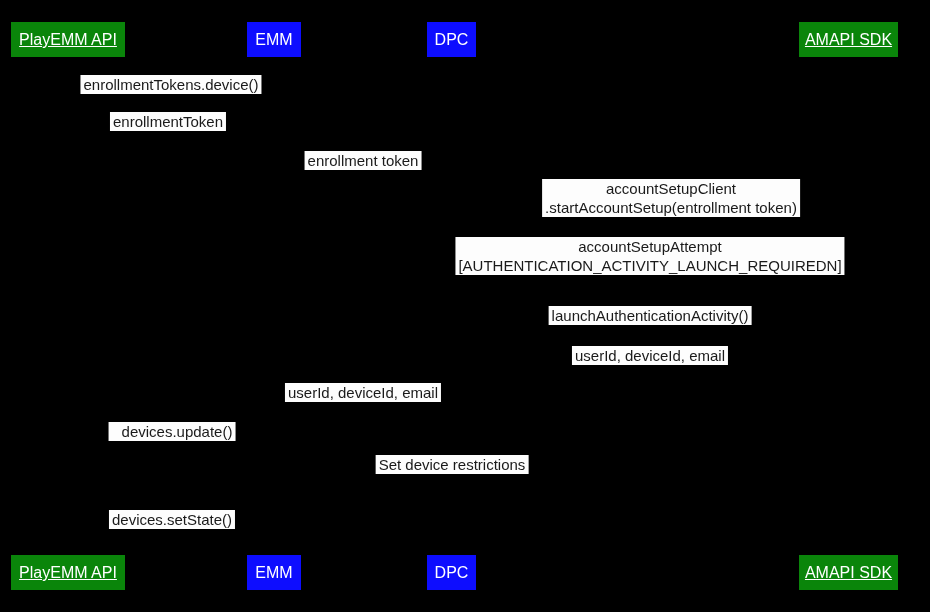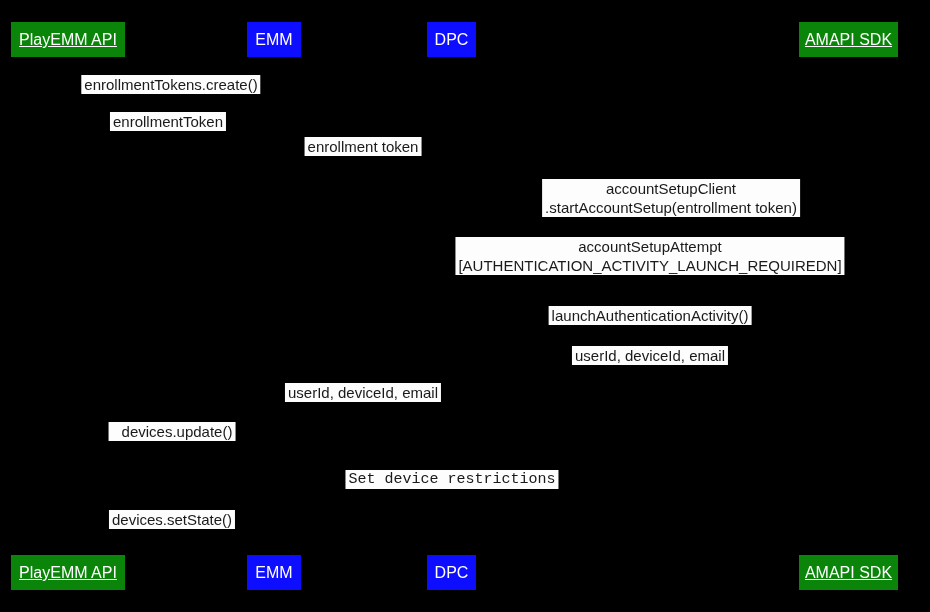--- a/index.html
+++ b/index.html
@@ -53,32 +53,32 @@
   <div class="actor green" style="left:11px;  top:22px; width:114px;">PlayEMM API</div>
   <div class="actor blue" style="left:247px; top:22px; width:54px;">EMM</div>
   <div class="actor blue" style="left:427px; top:22px; width:49px;">DPC</div>
   <div class="actor green" style="left:799px; top:22px; width:99px;">AMAPI SDK</div>
 
   <div class="lifeline" style="left:68px;"></div>
   <div class="lifeline" style="left:274px;"></div>
   <div class="lifeline" style="left:451px;"></div>
   <div class="lifeline" style="left:848px;"></div>
 
-  <div class="msg" style="left:171px; top:75px;">enrollmentTokens.create()</div>
+  <div class="msg" style="left:171px; top:75px;">enrollmentTokens.device()</div>
   <div class="msg" style="left:168px; top:112px;text-align:right;">enrollmentToken</div>
-  <div class="msg" style="left:363px; top:137px;">enrollment token</div>
+  <div class="msg" style="left:363px; top:151px;">enrollment token</div>
   <div class="msg" style="left:671px; top:179px;">accountSetupClient
 .startAccountSetup(entrollment token)</div>
   <div class="msg" style="left:650px; top:237px;">accountSetupAttempt
 [AUTHENTICATION_ACTIVITY_LAUNCH_REQUIREDN]</div>
   <div class="msg" style="left:650px; top:306px;">launchAuthenticationActivity()</div>
   <div class="msg" style="left:650px; top:346px;">userId, deviceId, email</div>
   <div class="msg" style="left:363px; top:383px;">userId, deviceId, email</div>
   <div class="msg" style="left:172px; top:422px;padding-left:13px;">devices.update()</div>
-  <div class="msg" style="left:452px; top:470px;font-family:Liberation Mono, monospace;">Set device restrictions</div>
+  <div class="msg" style="left:452px; top:455px;">Set device restrictions</div>
   <div class="msg" style="left:172px; top:510px;">devices.setState()</div>
 
   <div class="actor green" style="left:11px;  top:555px; width:114px;">PlayEMM API</div>
   <div class="actor blue" style="left:247px; top:555px; width:54px;">EMM</div>
   <div class="actor blue" style="left:427px; top:555px; width:49px;">DPC</div>
   <div class="actor green" style="left:799px; top:555px; width:99px;">AMAPI SDK</div>
 
 </div>
 
 </body></html>

